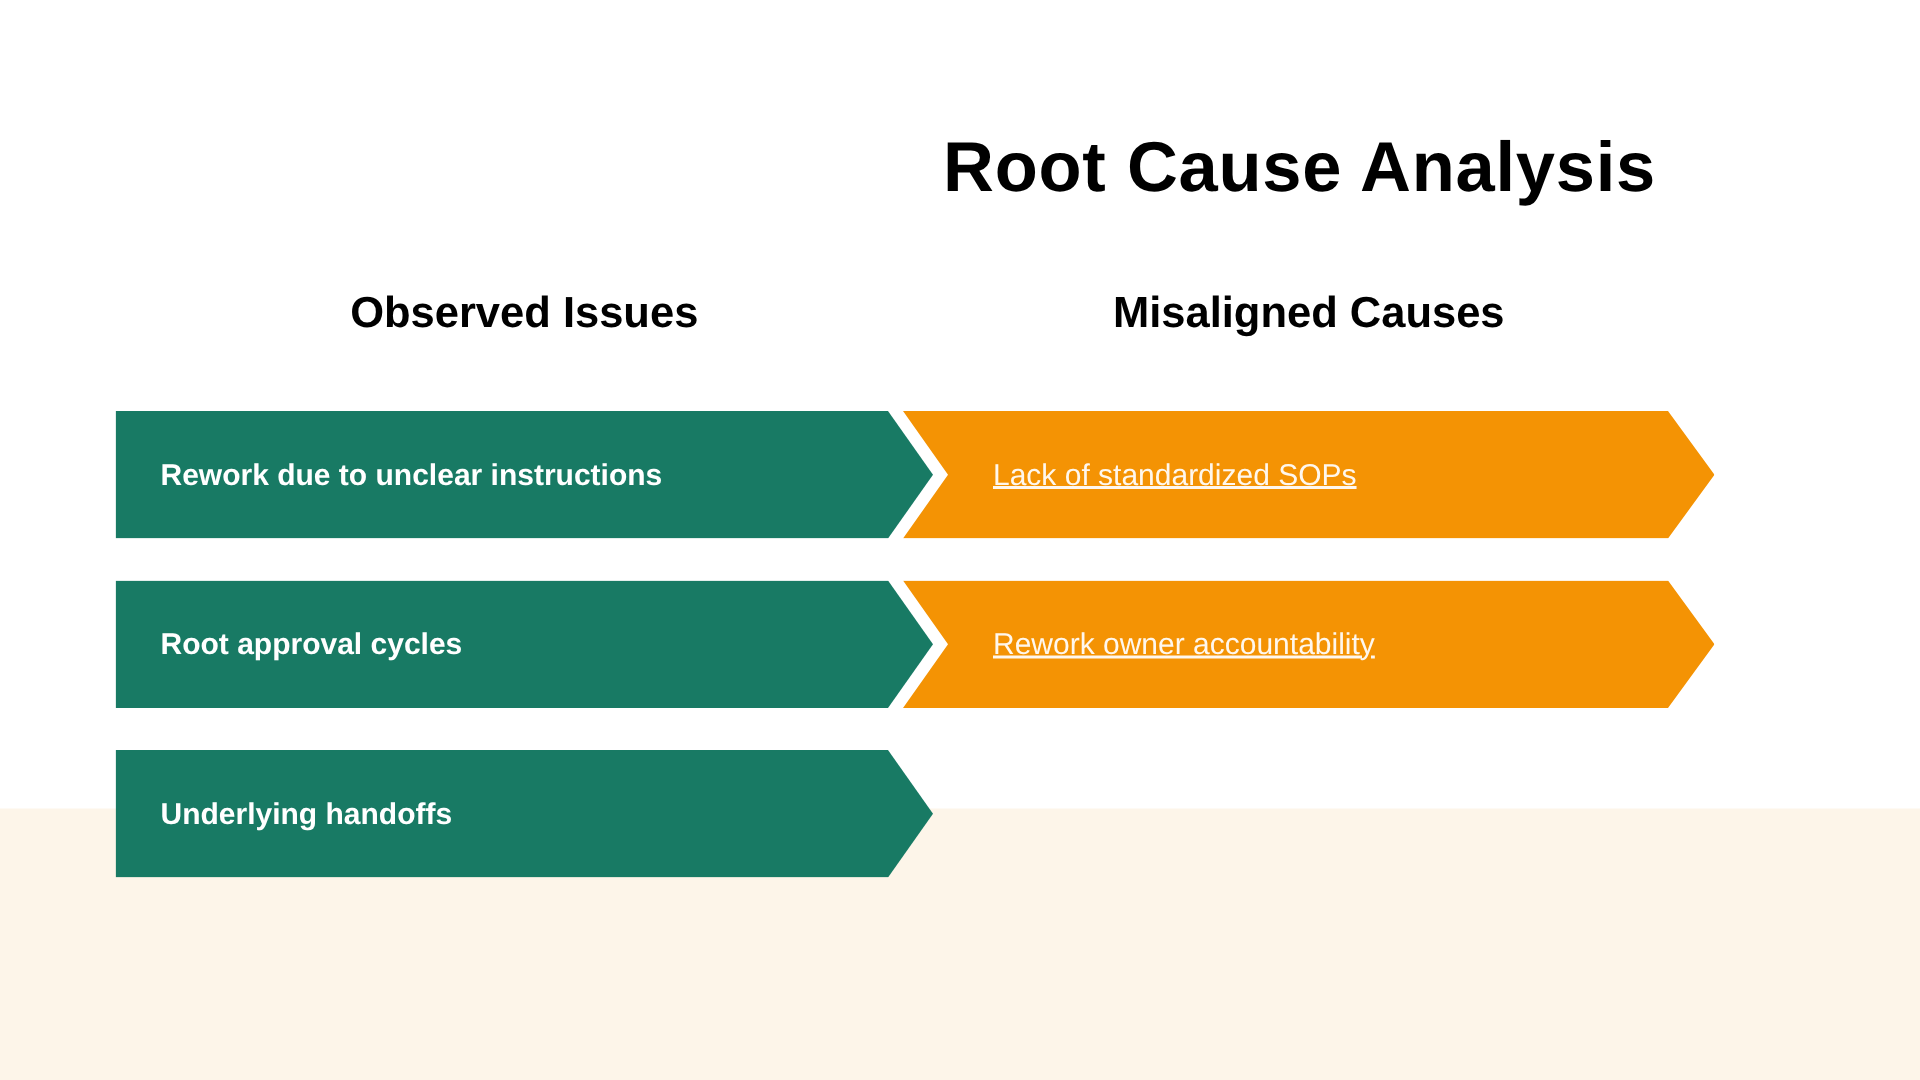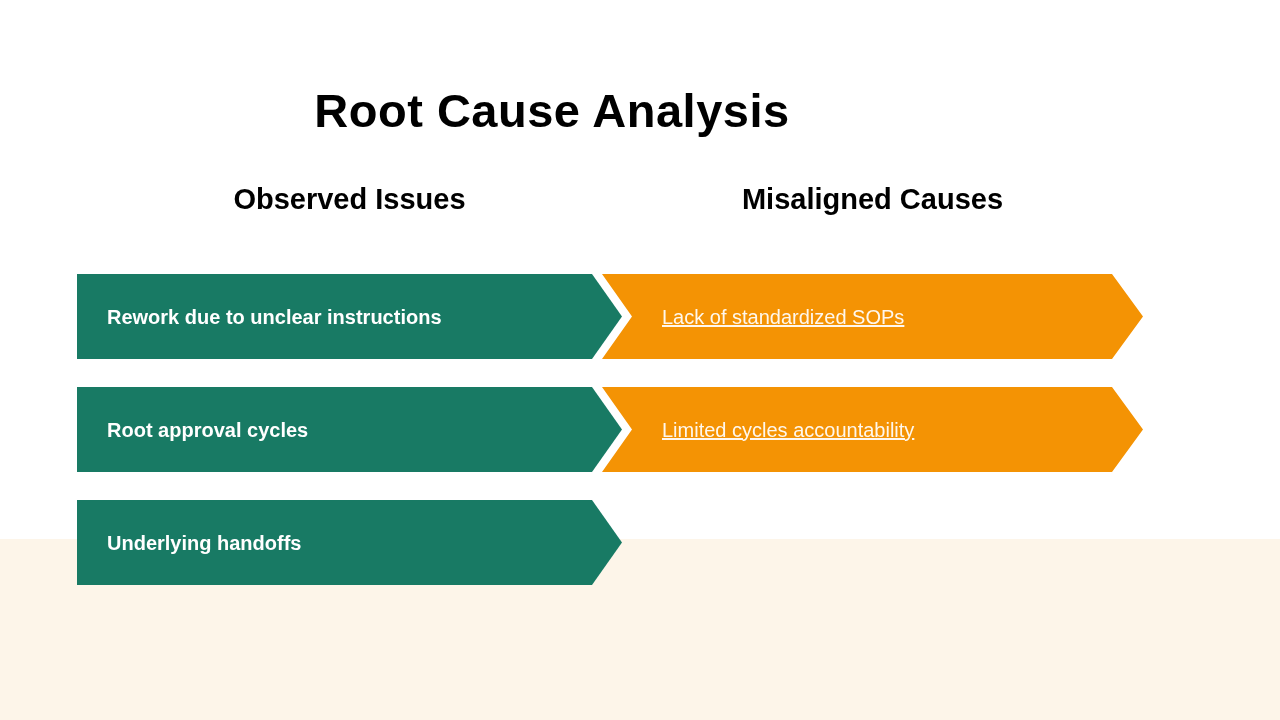--- a/index.html
+++ b/index.html
@@ -13,29 +13,29 @@
   .bottom-band {
     position: absolute;
     left: 0; top: 539px;
     width: 1280px; height: 181px;
     background: var(--band, #FDF5E9);
   }
   .slide-title {
     position: absolute;
     left: 0; top: 52px;
     width: 1104px;
-    text-align: center;
+    text-align: right;
     font-size: 47px;
     font-weight: bold;
     letter-spacing: 0.5px;
     color: var(--title-color, #000000);
   }
   .headers {
     position: absolute;
-    left: 0; top: 183px;
+    left: 0; top: 193px;
     width: 1280px; height: 40px;
   }
   .col-header {
     position: absolute;
     top: 0;
     font-size: 29px;
     font-weight: bold;
     color: var(--title-color, #111111);
     text-align: center;
   }
@@ -102,21 +102,21 @@
     <div class="arrow cause">
       <span>Lack of standardized SOPs</span>
     </div>
   </div>
 
   <div class="row">
     <div class="arrow issue">
       <span>Root approval cycles</span>
     </div>
     <div class="arrow cause">
-      <span>Limited cycles accountability</span>
+      <span>Rework owner accountability</span>
     </div>
   </div>
 
   <div class="row">
     <div class="arrow issue">
       <span>Underlying handoffs</span>
     </div>
   </div>
 
 </div>

